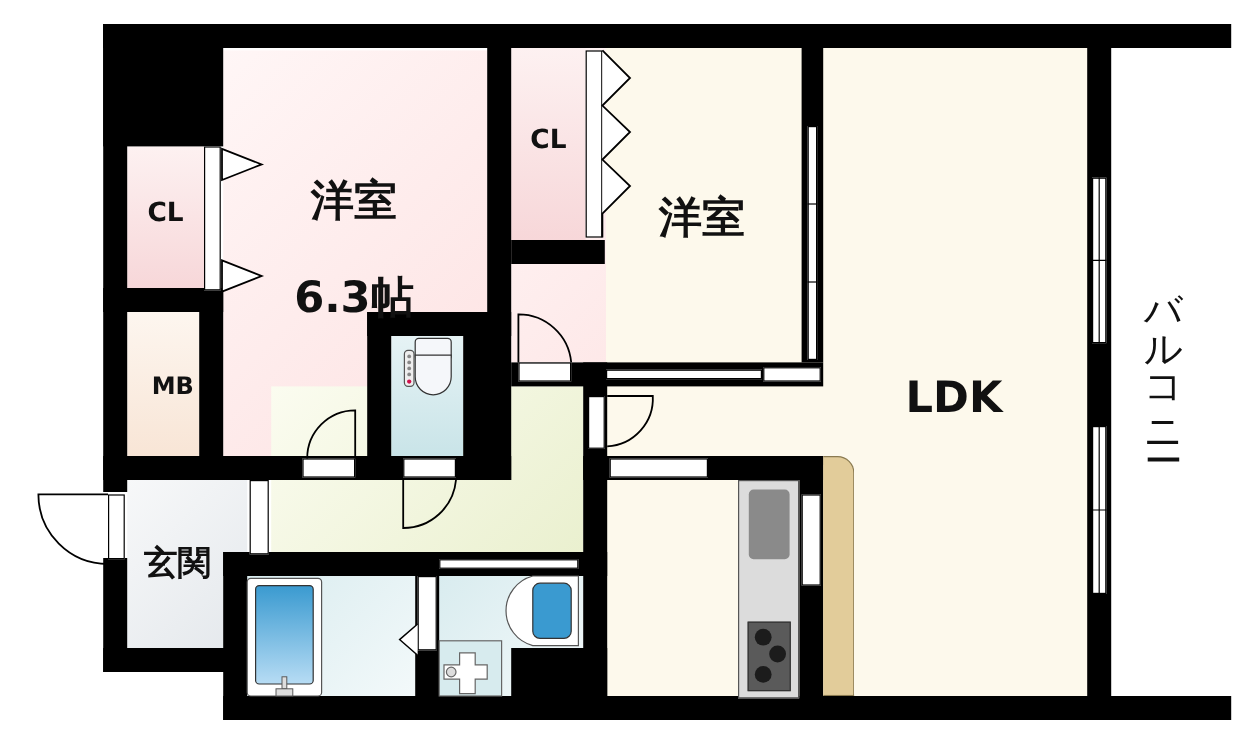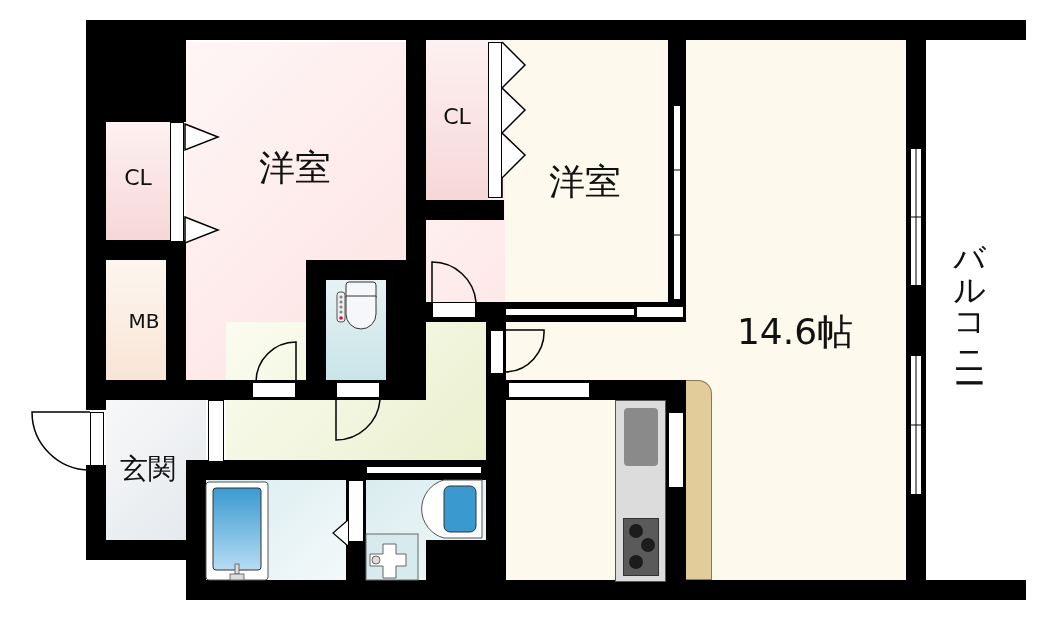--- a/index.html
+++ b/index.html
@@ -8,21 +8,21 @@
   .wall { position:absolute; background:#000; }
   .room { position:absolute; }
   .pink { background:linear-gradient(135deg,#fff6f6 0%,#fde2e2 100%); }
   .pinkcl { background:linear-gradient(180deg,#fdf1f1 0%,#f7d7d9 100%); }
   .mb { background:linear-gradient(180deg,#fdf6ef 0%,#f8e5d6 100%); }
   .genkan { background:linear-gradient(135deg,#f7f8f9 0%,#e4e8ec 100%); }
   .hall { background:linear-gradient(135deg,#fbfcf0 0%,#eaf0cf 100%); }
   .ldk { background:#fdf9ec; }
   .wc { background:linear-gradient(180deg,#e6f3f5 0%,#c9e4e8 100%); }
   .bath { background:linear-gradient(135deg,#d9ecef 0%,#f3f9fa 100%); }
-  .label { position:absolute; font-weight:normal; color:#111; text-align:center; line-height:1.12; white-space:pre-line; }
+  .label { position:absolute; font-weight:bold; color:#111; text-align:center; line-height:1.12; white-space:pre-line; }
   .white { position:absolute; background:#fff; border:1px solid #000; box-sizing:border-box; }
   svg { position:absolute; overflow:visible; }
 </style>
 </head>
 <body>
 
 <div class="room pink" style="left:186px;top:42px;width:220px;height:340px;"></div>
 <div class="room pinkcl" style="left:106px;top:122px;width:64px;height:118px;"></div>
 <div class="room mb" style="left:106px;top:260px;width:60px;height:120px;"></div>
 <div class="room pink" style="left:426px;top:40px;width:242px;height:262px;"></div>
@@ -159,24 +159,25 @@
 <div class="abs" style="left:624px;top:408px;width:34px;height:58px;background:#8a8a8a;border-radius:4px;"></div>
 <div class="abs" style="left:623px;top:518px;width:36px;height:58px;background:#5a5a5a;border:1px solid #333;">
   <span class="abs" style="left:5px;top:5px;width:14px;height:14px;border-radius:50%;background:#1c1c1c;"></span>
   <span class="abs" style="left:17px;top:19px;width:14px;height:14px;border-radius:50%;background:#1c1c1c;"></span>
   <span class="abs" style="left:5px;top:36px;width:14px;height:14px;border-radius:50%;background:#1c1c1c;"></span>
 </div>
 <div class="abs" style="left:686px;top:380px;width:26px;height:200px;background:#e2cc9a;border:1px solid #8a7a50;border-left:none;border-top-right-radius:14px;"></div>
 
 <div class="label" style="left:220px;top:108px;width:150px;font-size:36px;">
   <div>洋室</div>
+  <div>6.3帖</div>
 </div>
 <div class="label" style="left:515px;top:122px;width:140px;font-size:36px;">
   <div>洋室</div>
 </div>
 <div class="label" style="left:715px;top:272px;width:160px;font-size:36px;">
-  <div>14.6帖</div>
+  <div>LDK</div>
 </div>
 <div class="label" style="left:106px;top:166px;width:64px;font-size:22px;">CL</div>
 <div class="label" style="left:426px;top:105px;width:62px;font-size:22px;">CL</div>
 <div class="label" style="left:106px;top:310px;width:76px;font-size:20px;">MB</div>
 <div class="label" style="left:106px;top:453px;width:84px;font-size:28px;">玄関</div>
 <div class="label" style="left:952px;top:222px;width:34px;font-size:32px;font-weight:normal;writing-mode:vertical-rl;text-orientation:upright;line-height:1;">バルコニー</div>
 
 </body></html>

